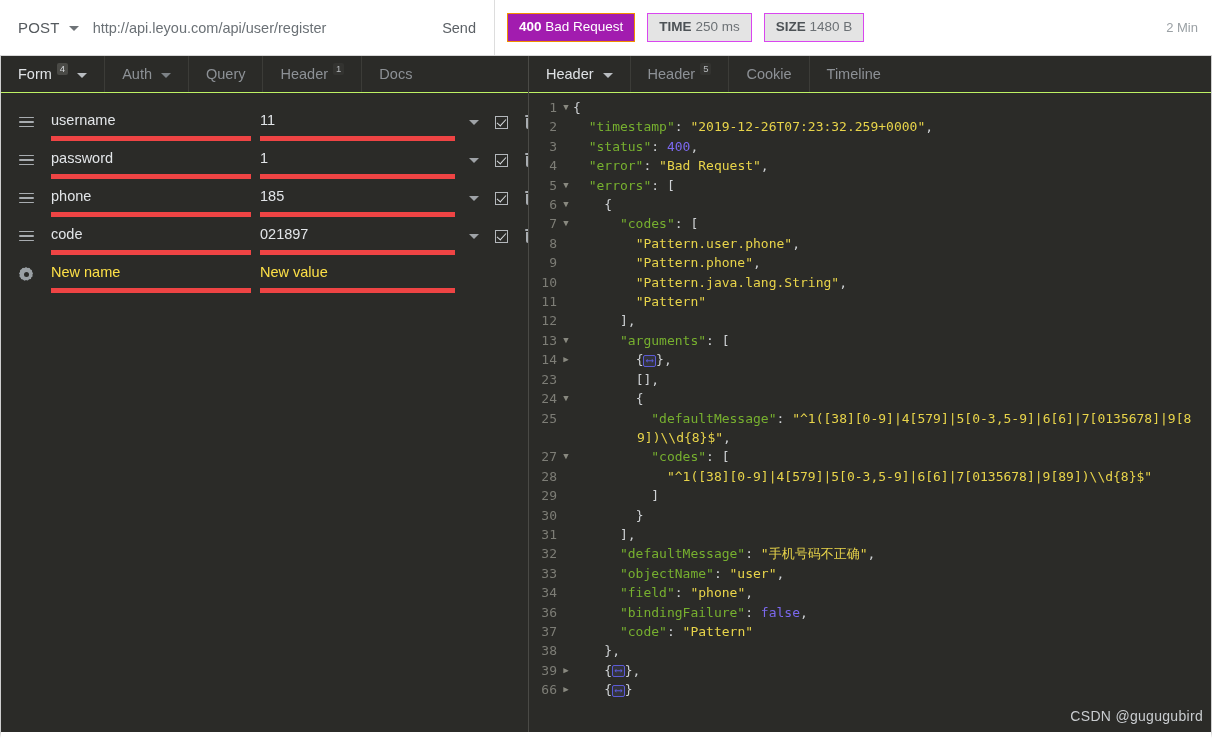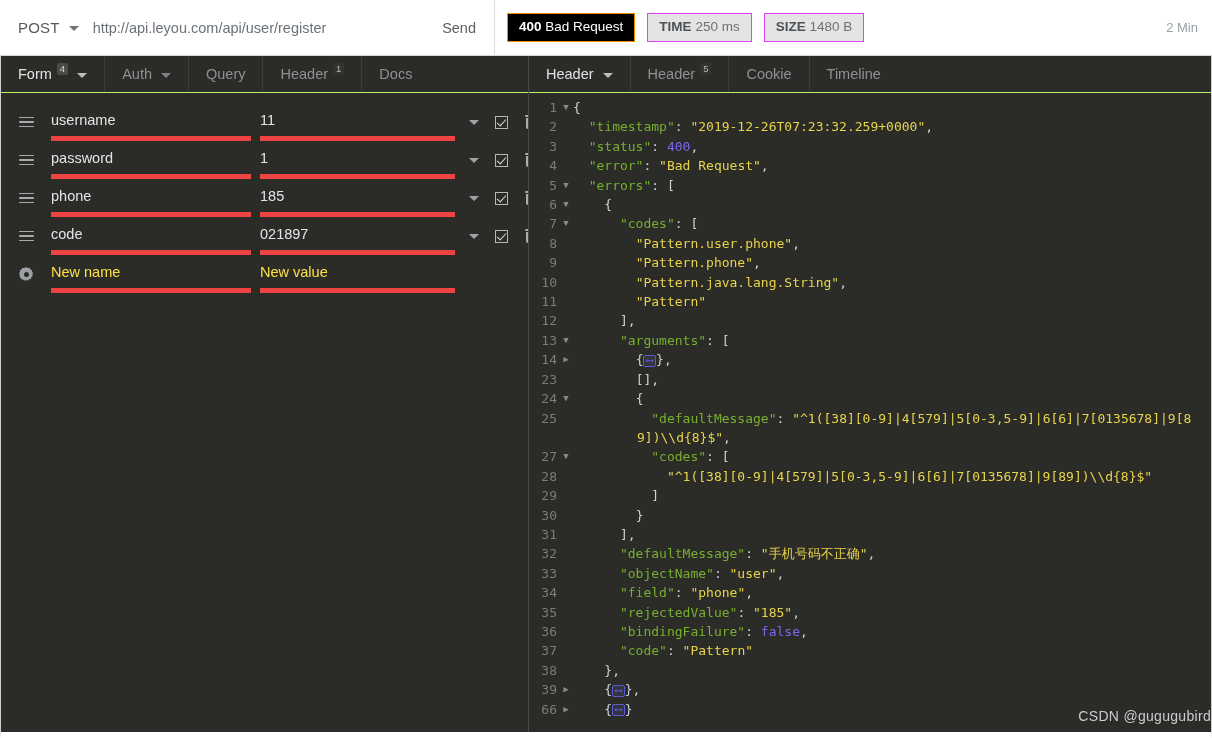--- a/index.html
+++ b/index.html
@@ -70,21 +70,21 @@
   }
   .badge {
     font-size: 13.5px;
     padding: 6px 11px 7px;
     margin-right: 12px;
     white-space: nowrap;
     line-height: 1;
   }
   .badge b { font-weight: bold; }
   .badge-status {
-    background: #000000;
+    background: #a21caf;
     color: #ffffff;
     border: 1px solid #F09000;
   }
   .badge-meta {
     background: #e4e4e4;
     color: #6c7175;
     border: 1px solid #d946ef;
   }
   .badge-meta b { color: #4d5256; }
   .time-ago {
@@ -329,21 +329,21 @@
     font-size: 11px;
     padding: 0 2px 1px;
     margin: 0 0px;
     vertical-align: middle;
     background: #33333c;
   }
   .wrapline .code { text-indent: -64px; padding-left: 64px; }
 
   .watermark {
     position: absolute;
-    right: 0; bottom: 6px;
+    right: 8px; bottom: 6px;
     font-family: "Liberation Sans", sans-serif;
     font-size: 14px;
     color: #c9cccf;
     letter-spacing: .3px;
     pointer-events: none;
   }
 </style>
 </head>
 <body>
 
@@ -491,21 +491,20 @@
           <div class="jline"><span class="gutter">24</span><span class="fold">▼</span><span class="code">        <span class="p">{</span></span></div>
           <div class="jline wrapline"><span class="gutter">25</span><span class="fold"></span><span class="code">          <span class="k">"defaultMessage"</span><span class="p">: </span><span class="s">"^1([38][0-9]|4[579]|5[0-3,5-9]|6[6]|7[0135678]|9[89])\\d{8}$"</span><span class="p">,</span></span></div>
           <div class="jline"><span class="gutter">27</span><span class="fold">▼</span><span class="code">          <span class="k">"codes"</span><span class="p">: </span><span class="p">[</span></span></div>
           <div class="jline"><span class="gutter">28</span><span class="fold"></span><span class="code" style="white-space: pre; overflow: hidden;">            <span class="s">"^1([38][0-9]|4[579]|5[0-3,5-9]|6[6]|7[0135678]|9[89])\\d{8}$"</span></span></div>
           <div class="jline"><span class="gutter">29</span><span class="fold"></span><span class="code">          <span class="p">]</span></span></div>
           <div class="jline"><span class="gutter">30</span><span class="fold"></span><span class="code">        <span class="p">}</span></span></div>
           <div class="jline"><span class="gutter">31</span><span class="fold"></span><span class="code">      <span class="p">],</span></span></div>
           <div class="jline"><span class="gutter">32</span><span class="fold"></span><span class="code">      <span class="k">"defaultMessage"</span><span class="p">: </span><span class="s">"手机号码不正确"</span><span class="p">,</span></span></div>
           <div class="jline"><span class="gutter">33</span><span class="fold"></span><span class="code">      <span class="k">"objectName"</span><span class="p">: </span><span class="s">"user"</span><span class="p">,</span></span></div>
           <div class="jline"><span class="gutter">34</span><span class="fold"></span><span class="code">      <span class="k">"field"</span><span class="p">: </span><span class="s">"phone"</span><span class="p">,</span></span></div>
-          <div class="jline"><span class="gutter">35</span><span class="fold"></span><span class="code">      <span class="k">"rejectedValue"</span><span class="p">: </span><span class="s">"185"</span><span class="p">,</span></span></div>
           <div class="jline"><span class="gutter">36</span><span class="fold"></span><span class="code">      <span class="k">"bindingFailure"</span><span class="p">: </span><span class="n">false</span><span class="p">,</span></span></div>
           <div class="jline"><span class="gutter">37</span><span class="fold"></span><span class="code">      <span class="k">"code"</span><span class="p">: </span><span class="s">"Pattern"</span></span></div>
           <div class="jline"><span class="gutter">38</span><span class="fold"></span><span class="code">    <span class="p">},</span></span></div>
           <div class="jline"><span class="gutter">39</span><span class="fold">▶</span><span class="code">    <span class="p">{</span><span class="folded">⟷</span><span class="p">},</span></span></div>
           <div class="jline"><span class="gutter">66</span><span class="fold">▶</span><span class="code">    <span class="p">{</span><span class="folded">⟷</span><span class="p">}</span></span></div>
           <div class="watermark">CSDN @gugugubird</div>
       </div>
     </div>
 
   </div>

